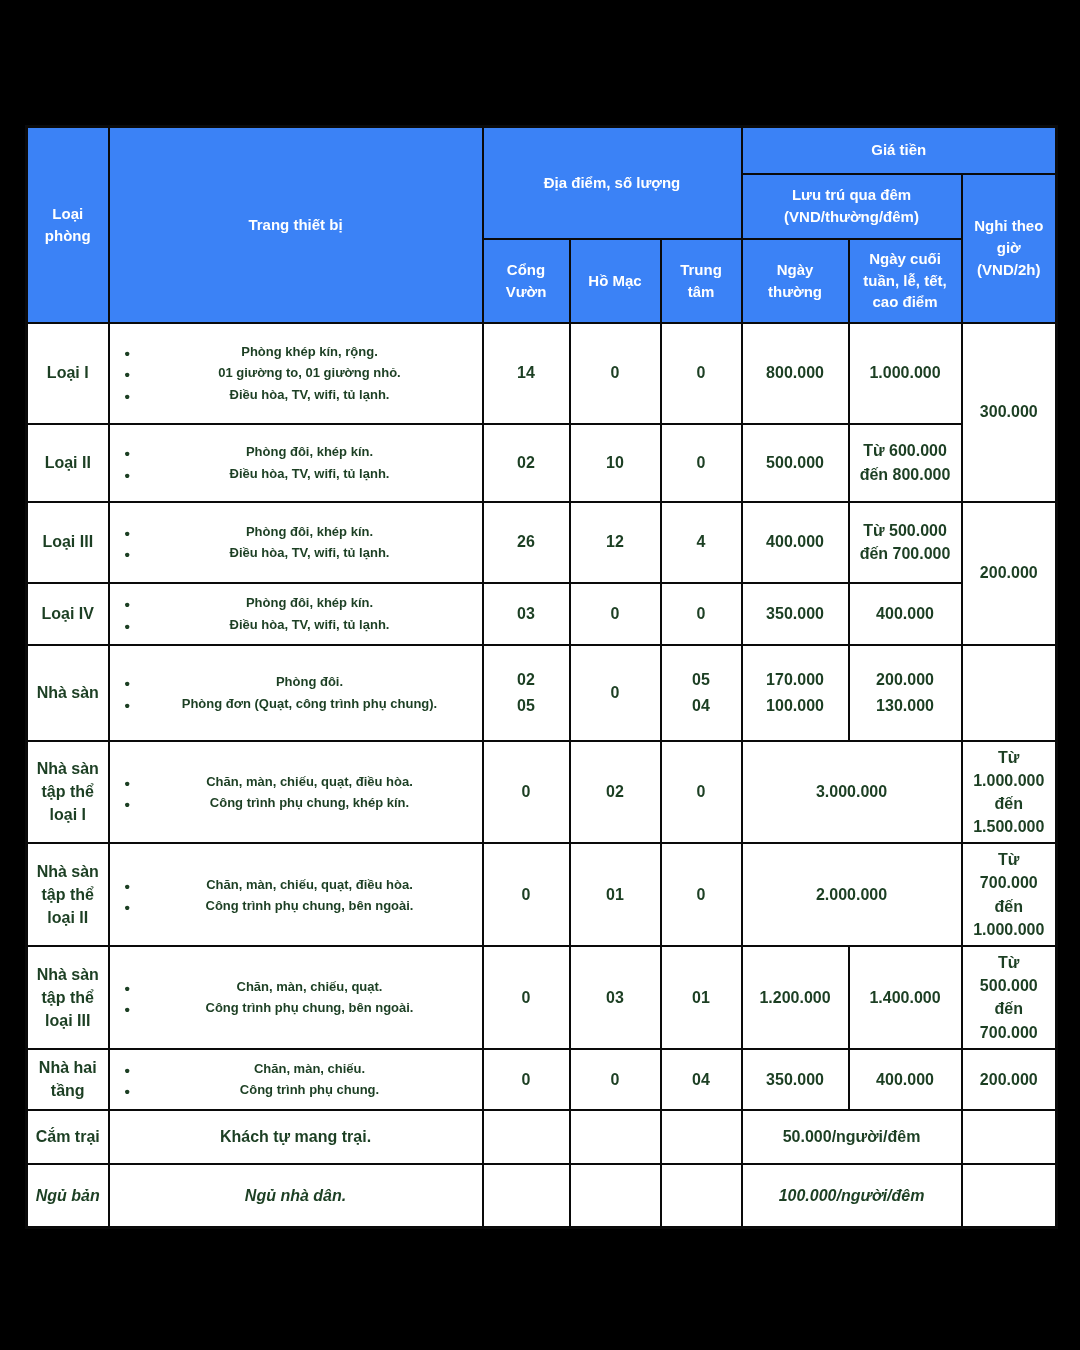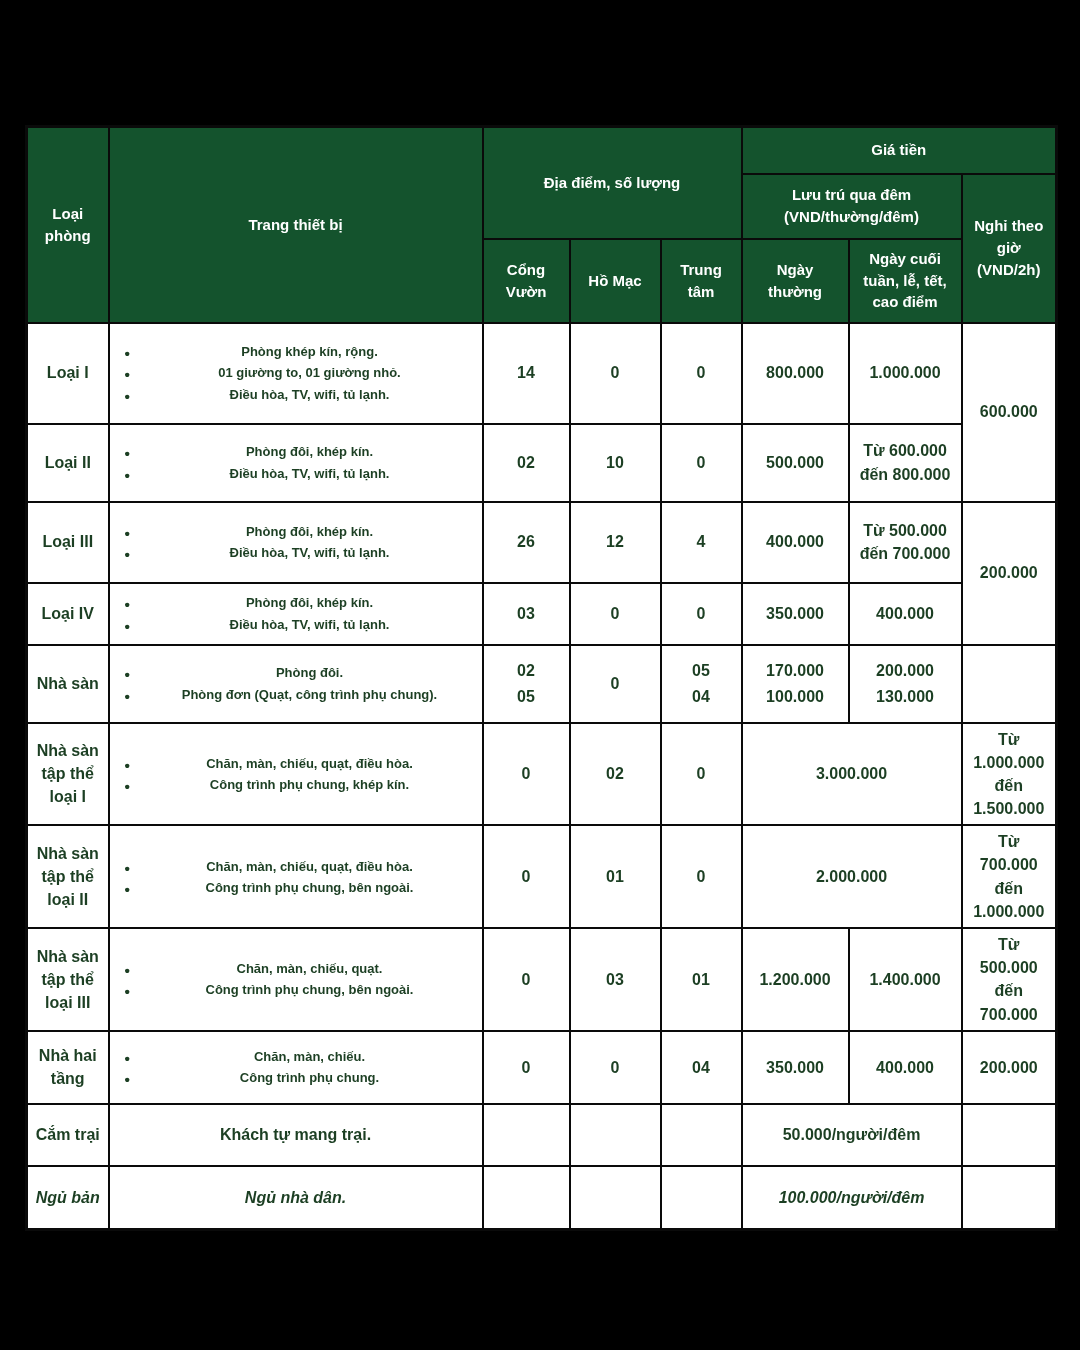--- a/index.html
+++ b/index.html
@@ -21,21 +21,21 @@
   table.price th, table.price td{
     border:2px solid #0a0a0a;
     vertical-align:middle;
     text-align:center;
     padding:4px 6px;
     font-weight:700;
     box-sizing:border-box;
   }
   
   table.price th{
-    background:#14532d;
+    background:#3b82f6;
     color:#ffffff;
     font-size:15px;
     line-height:1.45;
   }
   
   table.price td{
     color:#1C3F23;
     font-size:16px;
     line-height:1.45;
     background:#ffffff;
@@ -64,26 +64,26 @@
   .stack div{line-height:1.6;}
   td.note{text-align:left;padding-left:12px;}
   
   tr.h1{height:47px;}
   tr.h2{height:65px;}
   tr.h3{height:84px;}
   tr.r1{height:101px;}
   tr.r2{height:78px;}
   tr.r3{height:81px;}
   tr.r4{height:62px;}
-  tr.r5{height:78px;}
+  tr.r5{height:96px;}
   tr.r6{height:101px;margin-top:29px;}
   tr.r7{height:95px;}
   tr.r8{height:89px;}
-  tr.r9{height:73px;}
-  tr.r10{height:62px;}
+  tr.r9{height:61px;}
+  tr.r10{height:54px;}
   tr.r11{height:64px;font-style:italic;}
 </style>
 </head>
 <body>
 
 <div class="canvas">
 <table class="price">
   <colgroup>
     <col style="width:82px">
         <col style="width:374px">
@@ -121,21 +121,21 @@
         <li>Phòng khép kín, rộng.</li>
         <li>01 giường to, 01 giường nhỏ.</li>
         <li>Điều hòa, TV, wifi, tủ lạnh.</li>
       </ul>
     </td>
     <td>14</td>
     <td>0</td>
     <td>0</td>
     <td>800.000</td>
     <td>1.000.000</td>
-    <td rowspan="2">600.000</td>
+    <td rowspan="2">300.000</td>
   </tr>
 
   <tr class="r2">
     <td>Loại II</td>
     <td class="equip">
       <ul class="bullets">
         <li>Phòng đôi, khép kín.</li>
         <li>Điều hòa, TV, wifi, tủ lạnh.</li>
       </ul>
     </td>

